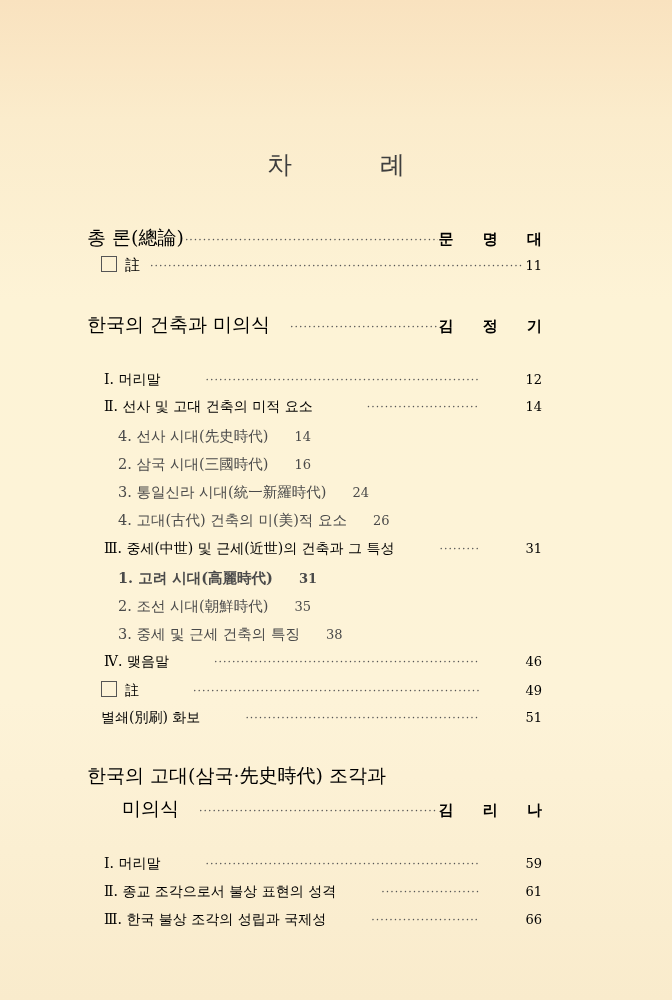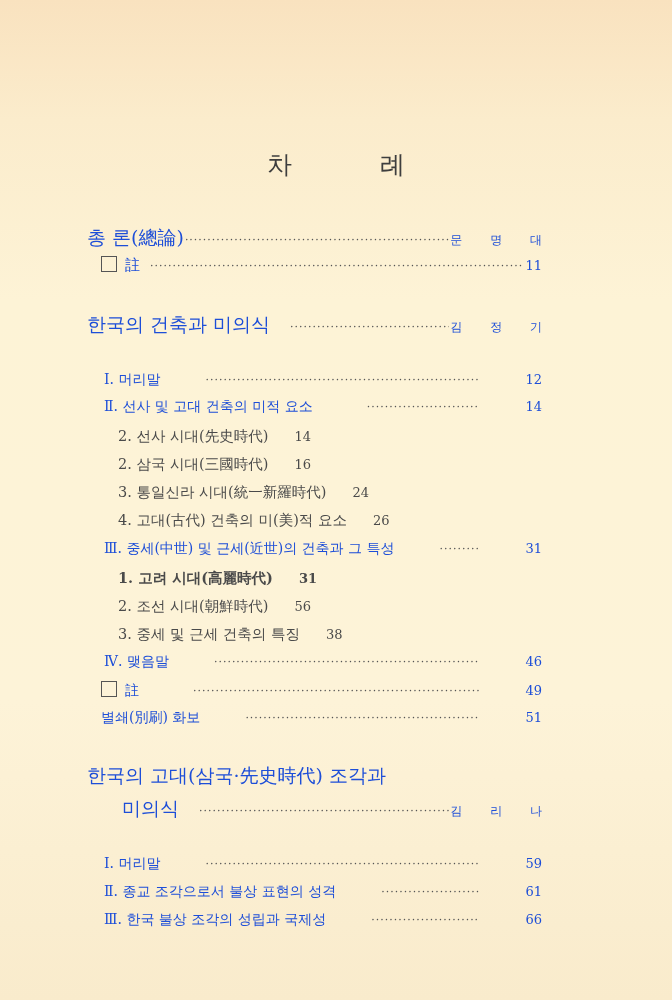--- a/index.html
+++ b/index.html
@@ -10,32 +10,32 @@
     color: #4a4a4a;
     position: relative;
   }
   .page { position: absolute; left: 0; top: 0; width: 672px; height: 1000px; }
   .title {
     position: absolute; top: 148px; left: 0; width: 672px; text-align: center;
     font-size: 25px; letter-spacing: 40px; color: #3e3e3e; padding-left: 40px; box-sizing: border-box;
   }
   .row {
     position: absolute; display: flex; align-items: baseline;
-    white-space: nowrap; overflow: hidden; color: #1d4ed8;
+    white-space: nowrap; overflow: hidden; color: #000000;
   }
   .row .label { flex: 0 0 auto; }
   .row .dots {
     flex: 1 1 auto; overflow: hidden; color: #555;
     font-size: 11px; letter-spacing: 1px; margin: 0 1px;
   }
   .row .dots::before {
     content: "··························································································································································";
   }
   .row .right { flex: 0 0 auto; }
-  .author { letter-spacing: 12px; margin-right: -12px; font-family: "DejaVu Sans", sans-serif; font-weight: normal; font-size: 12px; }
+  .author { letter-spacing: 12px; margin-right: -12px; font-family: "DejaVu Sans", sans-serif; font-weight: bold; font-size: 15px; }
   .big { font-size: 19px; }
   .mid { font-size: 15px; }
   .small { font-size: 14px; gap: 44px; }
   .pg { font-size: 13px; }
   .sub { position: absolute; font-size: 14.5px; white-space: nowrap; color: #4a4a4a; }
   .sub .num { display: inline-block; margin-left: 26px; font-size: 13px; }
   .box { display: inline-block; width: 14px; height: 14px; border: 1.5px solid #555; vertical-align: -2px; margin-right: 8px; }
 </style>
 </head>
 <body>
@@ -65,21 +65,21 @@
     <span class="dots"></span>
     <span class="right pg">12</span>
   </div>
   <div class="row small" style="top:398px; left:104px; width:438px;">
     <span class="label">Ⅱ. 선사 및 고대 건축의 미적 요소</span>
     <span class="dots" style="margin-left:10px;"></span>
     <span class="right pg">14</span>
   </div>
 
   <div class="sub" style="top:427px; left:118px;">
-    <span>2. 선사 시대(先史時代)</span><span class="num">14</span>
+    <span>4. 선사 시대(先史時代)</span><span class="num">14</span>
   </div>
   <div class="sub" style="top:455px; left:118px;">
     <span>2. 삼국 시대(三國時代)</span><span class="num">16</span>
   </div>
   <div class="sub" style="top:483px; left:118px;">
     <span>3. 통일신라 시대(統一新羅時代)</span><span class="num">24</span>
   </div>
   <div class="sub" style="top:511px; left:118px;">
     <span>4. 고대(古代) 건축의 미(美)적 요소</span><span class="num">26</span>
   </div>
@@ -87,21 +87,21 @@
   <div class="row small" style="top:540px; left:104px; width:438px;">
     <span class="label">Ⅲ. 중세(中世) 및 근세(近世)의 건축과 그 특성</span>
     <span class="dots"></span>
     <span class="right pg">31</span>
   </div>
 
   <div class="sub" style="top:569px; left:118px;font-weight:bold;">
     <span>1. 고려 시대(高麗時代)</span><span class="num">31</span>
   </div>
   <div class="sub" style="top:597px; left:118px;">
-    <span>2. 조선 시대(朝鮮時代)</span><span class="num">56</span>
+    <span>2. 조선 시대(朝鮮時代)</span><span class="num">35</span>
   </div>
   <div class="sub" style="top:625px; left:118px;">
     <span>3. 중세 및 근세 건축의 특징</span><span class="num">38</span>
   </div>
 
   <div class="row small" style="top:653px; left:104px; width:438px;">
     <span class="label">Ⅳ. 맺음말</span>
     <span class="dots"></span>
     <span class="right pg">46</span>
   </div>

